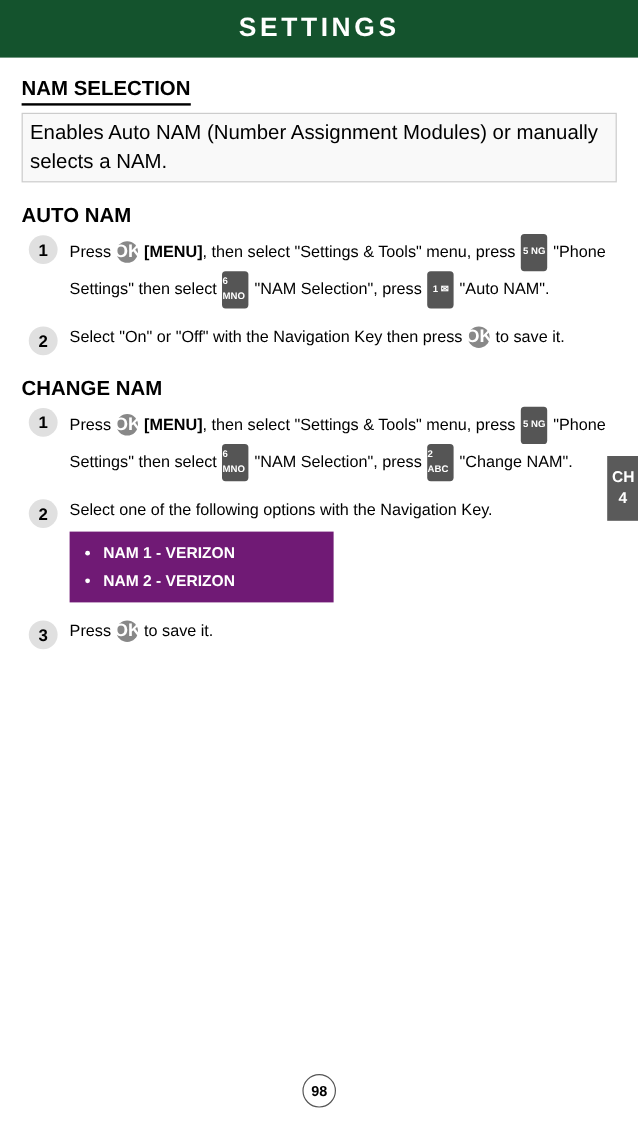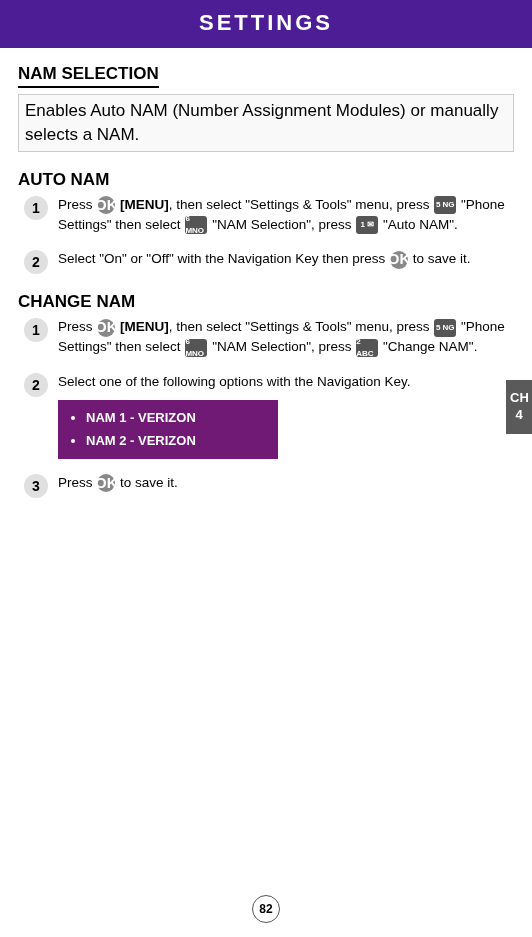--- a/index.html
+++ b/index.html
@@ -9,21 +9,21 @@
       min-height: 937px;
       background: #ffffff;
       font-family: Arial, Helvetica, sans-serif;
       font-size: 14px;
       color: #000000;
       position: relative;
     }
 
     
     .page-header {
-      background: #4c1d95;
+      background: #14532d;
       text-align: center;
       padding: 10px 0 12px;
     }
     .page-header h1 {
       color: #ffffff;
       font-size: 22px;
       font-weight: bold;
       letter-spacing: 3px;
       text-transform: uppercase;
     }
@@ -116,21 +116,21 @@
     .btn-icon-rect {
       display: inline-flex;
       align-items: center;
       justify-content: center;
       border-radius: 3px;
       background: #555;
       color: #fff;
       font-size: 8px;
       font-weight: bold;
       width: 22px;
-      height: 18px;
+      height: 31px;
       vertical-align: middle;
       margin: 0 1px;
       letter-spacing: 0;
     }
 
     
     .nam-list {
       background: #701a75;
       padding: 6px 12px;
       margin-top: 8px;
@@ -275,13 +275,13 @@
         <div class="step-text">
           Press <span class="btn-icon">OK</span>
           to save it.
         </div>
       </div>
     </div>
   </div>
 
 </div>
 
-<div class="page-number">82</div>
+<div class="page-number">98</div>
 
 </body></html>

